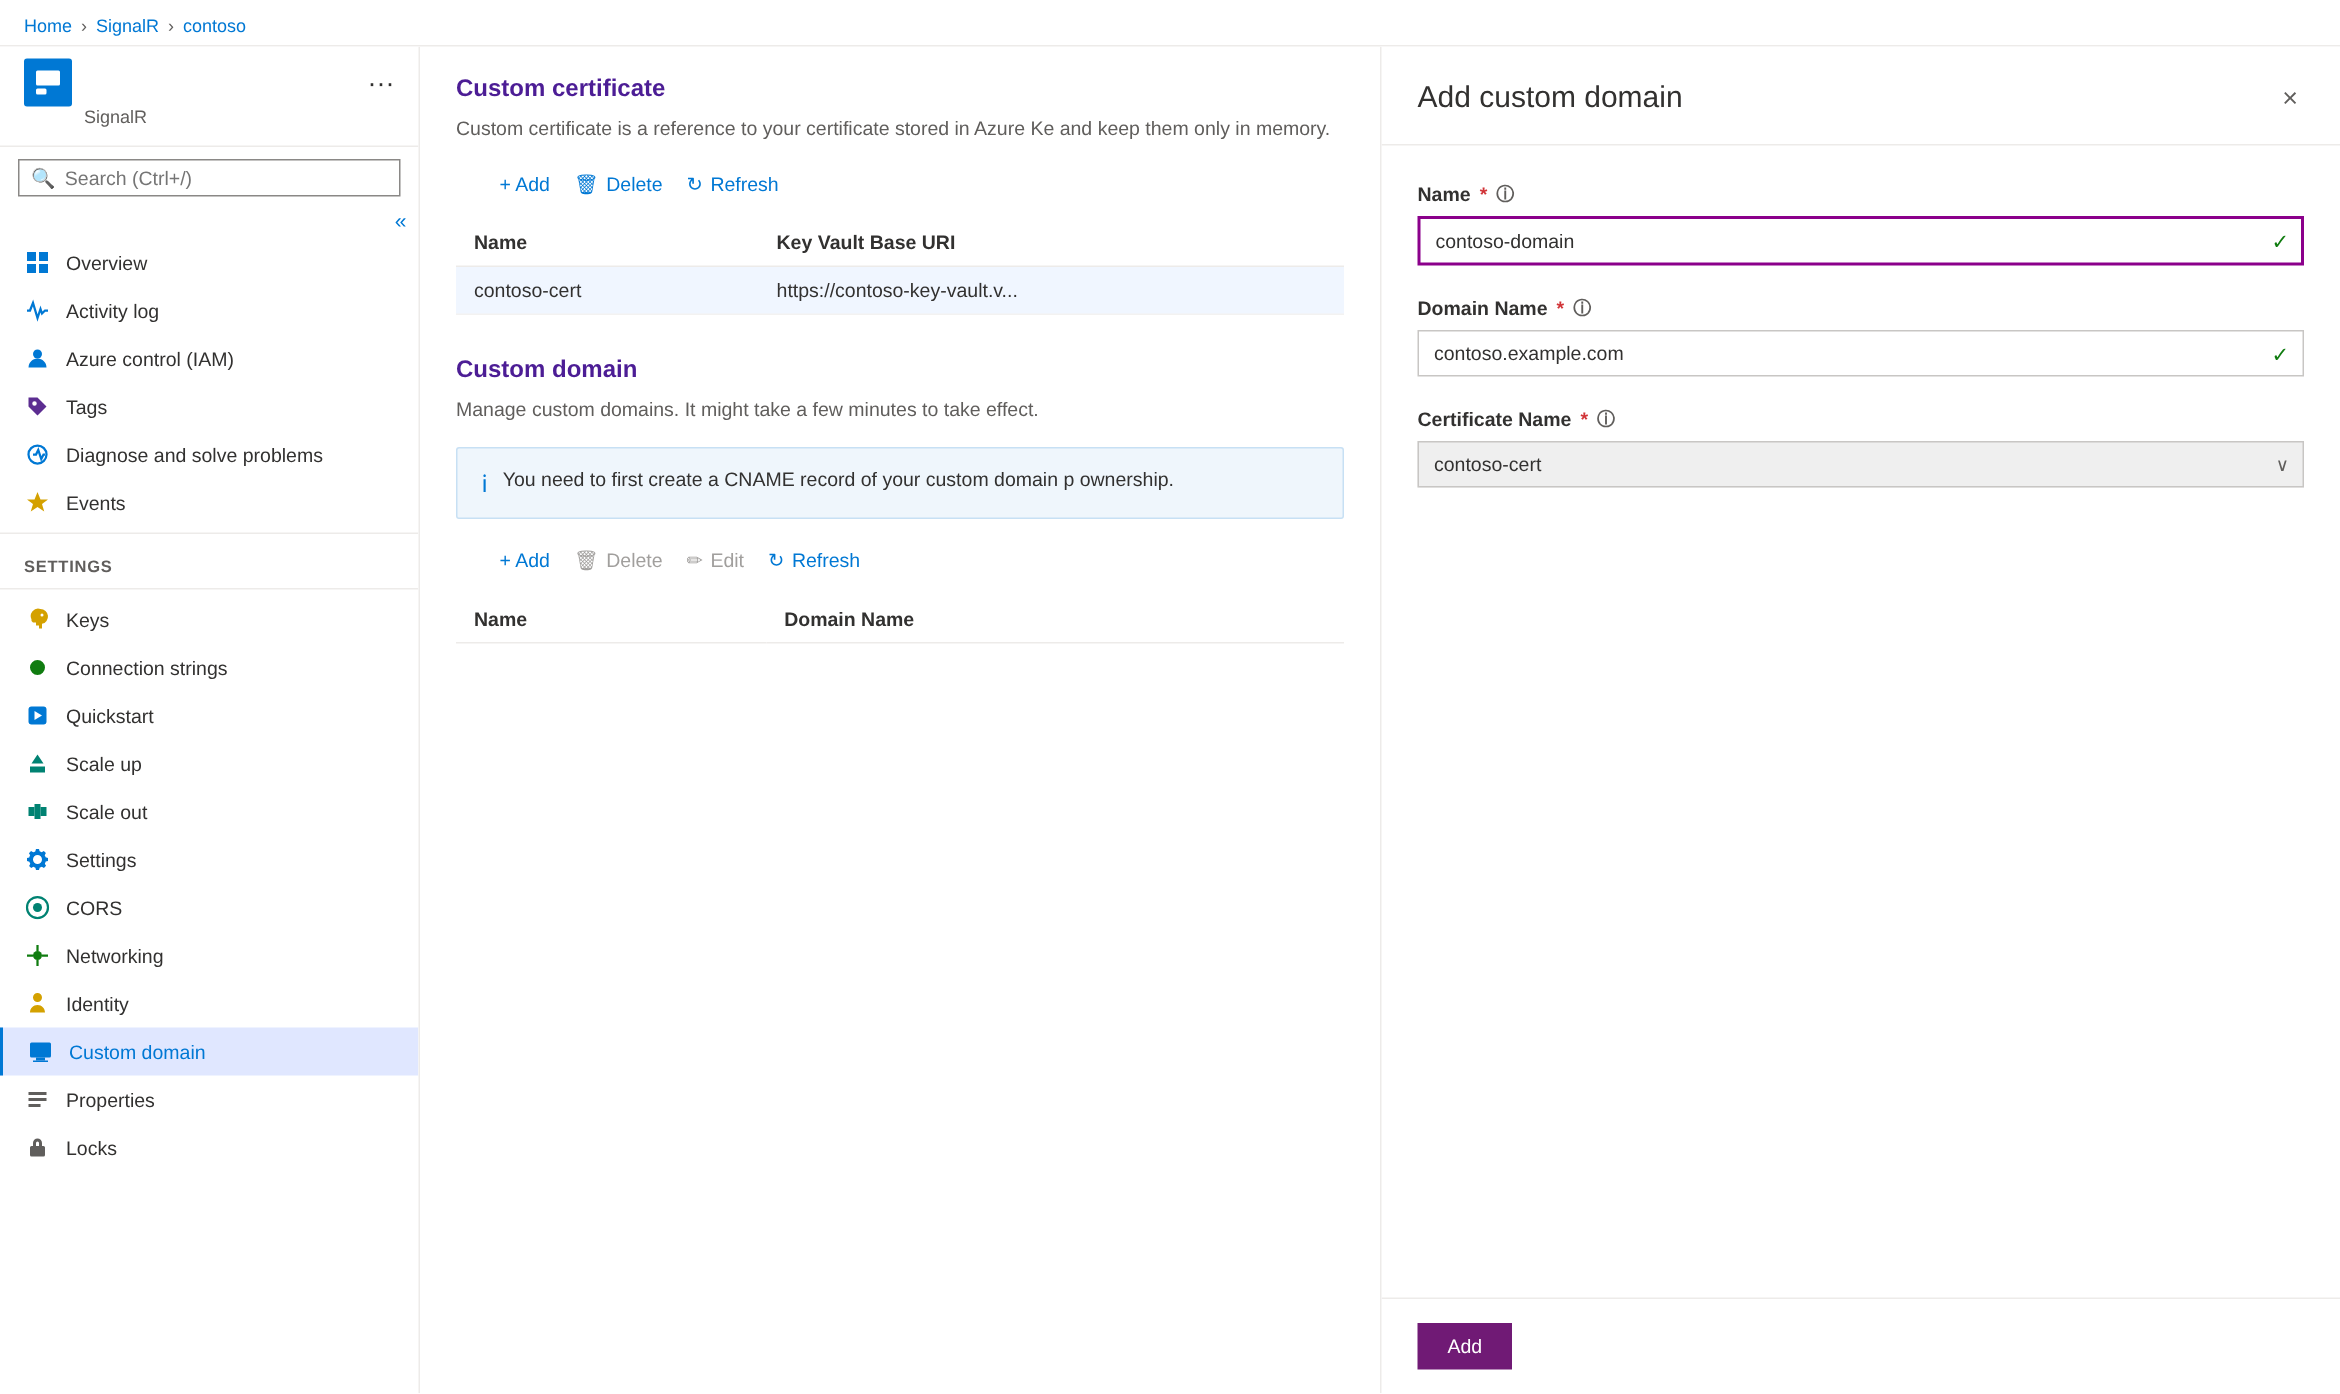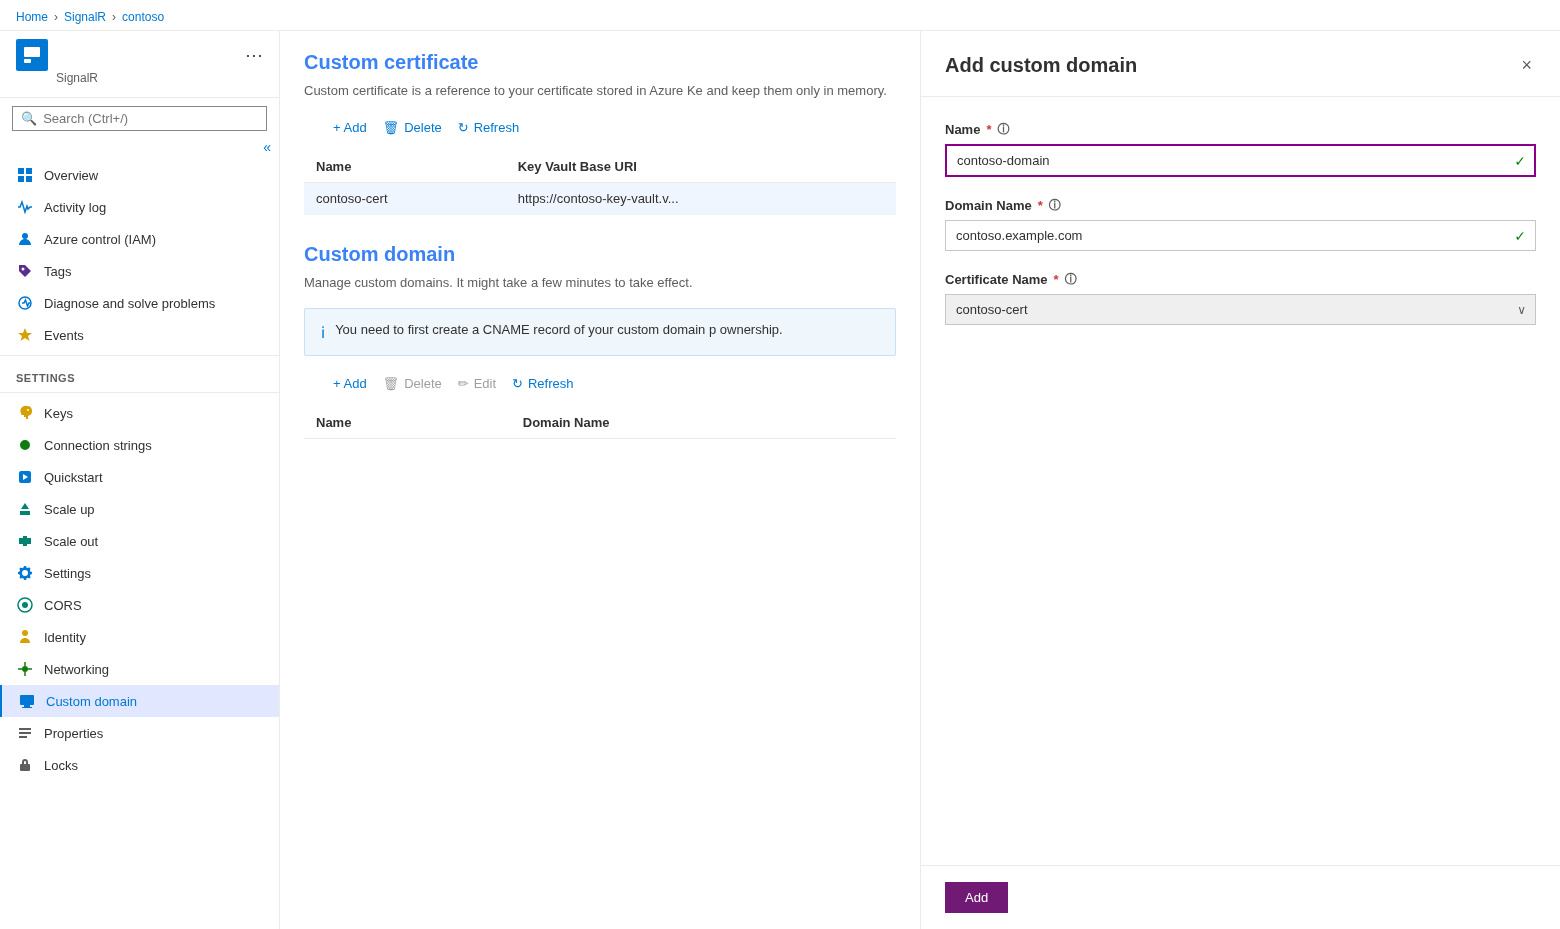--- a/index.html
+++ b/index.html
@@ -28,42 +28,42 @@
     .nav-item.active .nav-label { color: #0078d4; font-weight: 500; }
     .nav-section-label { padding: 12px 16px 4px; font-size: 11px; font-weight: 700; color: #605e5c; text-transform: uppercase; letter-spacing: 0.5px; }
     .nav-divider { border: none; border-top: 1px solid #edebe9; margin: 4px 0; }
 
     .nav-icon { width: 18px; height: 18px; display: flex; align-items: center; justify-content: center; flex-shrink: 0; }
 
     
     .content-area { flex: 1; overflow-y: auto; padding: 20px 24px; position: relative; }
 
     
-    .section-title { font-size: 20px; font-weight: 600; color: #3b82f6; margin-bottom: 8px; }
+    .section-title { font-size: 16px; font-weight: 600; color: #4c1d95; margin-bottom: 8px; }
     .section-desc { font-size: 13px; color: #605e5c; margin-bottom: 16px; line-height: 1.4; }
 
     
     .toolbar { display: flex; align-items: center; gap: 16px; margin-bottom: 12px; margin-left: 29px; }
     .toolbar-btn { display: flex; align-items: center; gap: 5px; background: none; border: none; cursor: pointer; color: #0078d4; font-size: 13px; padding: 4px 0; }
     .toolbar-btn.disabled { color: #a19f9d; cursor: not-allowed; }
 
     
     .data-table { width: 100%; border-collapse: collapse; }
     .data-table th { text-align: left; padding: 8px 12px; font-weight: 600; font-size: 13px; border-bottom: 1px solid #edebe9; color: #323130; }
     .data-table td { padding: 8px 12px; font-size: 13px; border-bottom: 1px solid #f3f2f1; }
     .data-table tr.row-selected td { background: #f0f6ff; }
 
     
     .info-box { display: flex; align-items: flex-start; gap: 10px; background: #eff6fc; border: 1px solid #c7e0f4; padding: 12px 16px; margin-bottom: 16px; border-radius: 2px; }
     .info-box-text { font-size: 13px; color: #323130; line-height: 1.4; }
 
     
     .side-panel { width: 640px; min-width: 640px; border-left: 1px solid #edebe9; background: #fff; display: flex; flex-direction: column; padding: 0; overflow-y: auto; }
     .side-panel-header { display: flex; align-items: center; justify-content: space-between; padding: 20px 24px 16px; border-bottom: 1px solid #edebe9; }
-    .side-panel-title { font-size: 20px; font-weight: 700; color: #323130; }
+    .side-panel-title { font-size: 20px; font-weight: 400; color: #323130; }
     .close-btn { background: none; border: none; cursor: pointer; font-size: 18px; color: #605e5c; padding: 4px; }
 
     .side-panel-body { padding: 24px; flex: 1; }
 
     
     .form-group { margin-bottom: 20px; }
     .form-label { display: flex; align-items: center; gap: 6px; font-size: 13px; font-weight: 600; color: #323130; margin-bottom: 6px; }
     .required-star { color: #d13438; }
     .info-icon { color: #605e5c; font-size: 12px; cursor: help; }
 
@@ -238,35 +238,35 @@
       <div class="nav-item">
         <div class="nav-icon icon-teal">
           <svg width="16" height="16" viewBox="0 0 16 16" fill="currentColor">
               <circle cx="8" cy="8" r="7" fill="none" stroke="currentColor" stroke-width="1.5"></circle>
               <circle cx="8" cy="8" r="3"></circle>
             </svg>
         </div>
         <span class="nav-label">CORS</span>
       </div>
       <div class="nav-item">
-        <div class="nav-icon icon-yellow">
-          <svg width="16" height="16" viewBox="0 0 16 16" fill="currentColor">
-              <path d="M8 1a3 3 0 1 1 0 6A3 3 0 0 1 8 1zm-5 13c0-2.8 2.2-5 5-5s5 2.2 5 5H3z"></path>
-            </svg>
-        </div>
-        <span class="nav-label">Identity</span>
-      </div>
-      <div class="nav-item">
         <div class="nav-icon icon-green">
           <svg width="16" height="16" viewBox="0 0 16 16" fill="currentColor">
               <circle cx="8" cy="8" r="3"></circle>
               <path d="M8 1v4M8 11v4M1 8h4M11 8h4" stroke="currentColor" stroke-width="1.5" fill="none"></path>
             </svg>
         </div>
         <span class="nav-label">Networking</span>
+      </div>
+      <div class="nav-item">
+        <div class="nav-icon icon-yellow">
+          <svg width="16" height="16" viewBox="0 0 16 16" fill="currentColor">
+              <path d="M8 1a3 3 0 1 1 0 6A3 3 0 0 1 8 1zm-5 13c0-2.8 2.2-5 5-5s5 2.2 5 5H3z"></path>
+            </svg>
+        </div>
+        <span class="nav-label">Identity</span>
       </div>
       <div class="nav-item active">
         <div class="nav-icon icon-blue">
           <svg width="16" height="16" viewBox="0 0 16 16" fill="currentColor">
               <rect x="1" y="2" width="14" height="10" rx="1"></rect>
               <rect x="5" y="12" width="6" height="2"></rect>
               <rect x="3" y="14" width="10" height="1"></rect>
             </svg>
         </div>
         <span class="nav-label">Custom domain</span>

